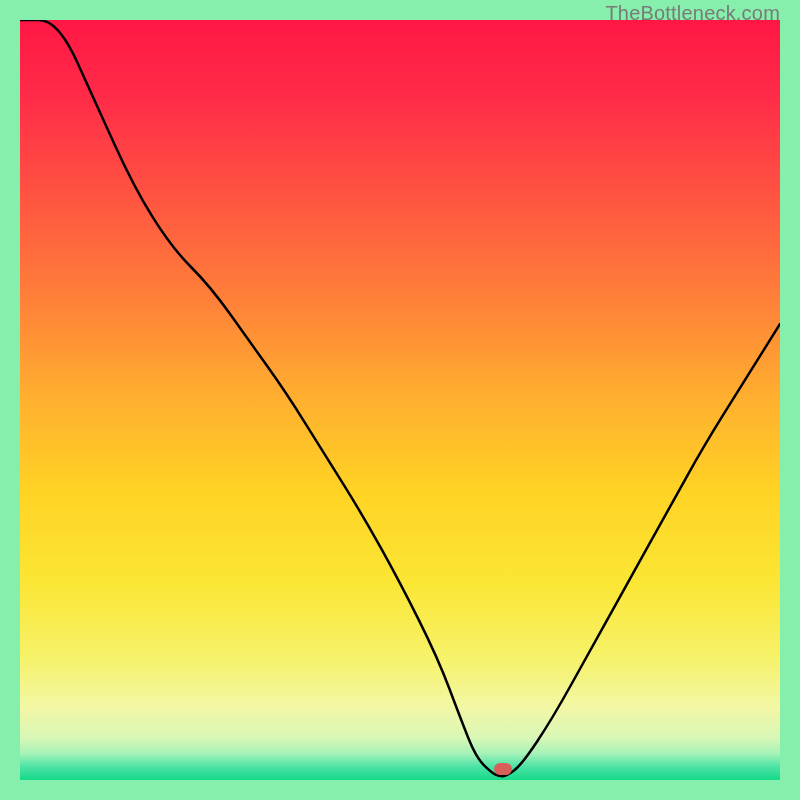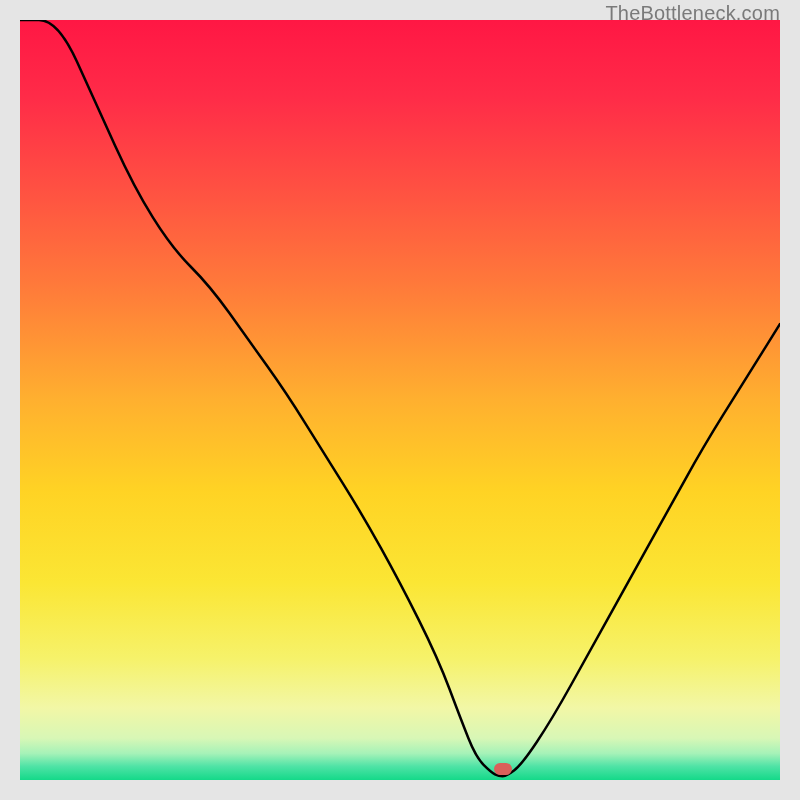--- a/index.html
+++ b/index.html
@@ -7,21 +7,21 @@
     padding: 0;
     width: 800px;
     height: 800px;
     background: #000;
     overflow: hidden;
   }
   .frame {
     position: relative;
     width: 800px;
     height: 800px;
-    background: #e5e5e5;
+    background: #86efac;
   }
   .plot-area {
     position: absolute;
     left: 20px;
     top: 20px;
     width: 760px;
     height: 760px;
   }
   .gradient-bg {
     position: absolute;

